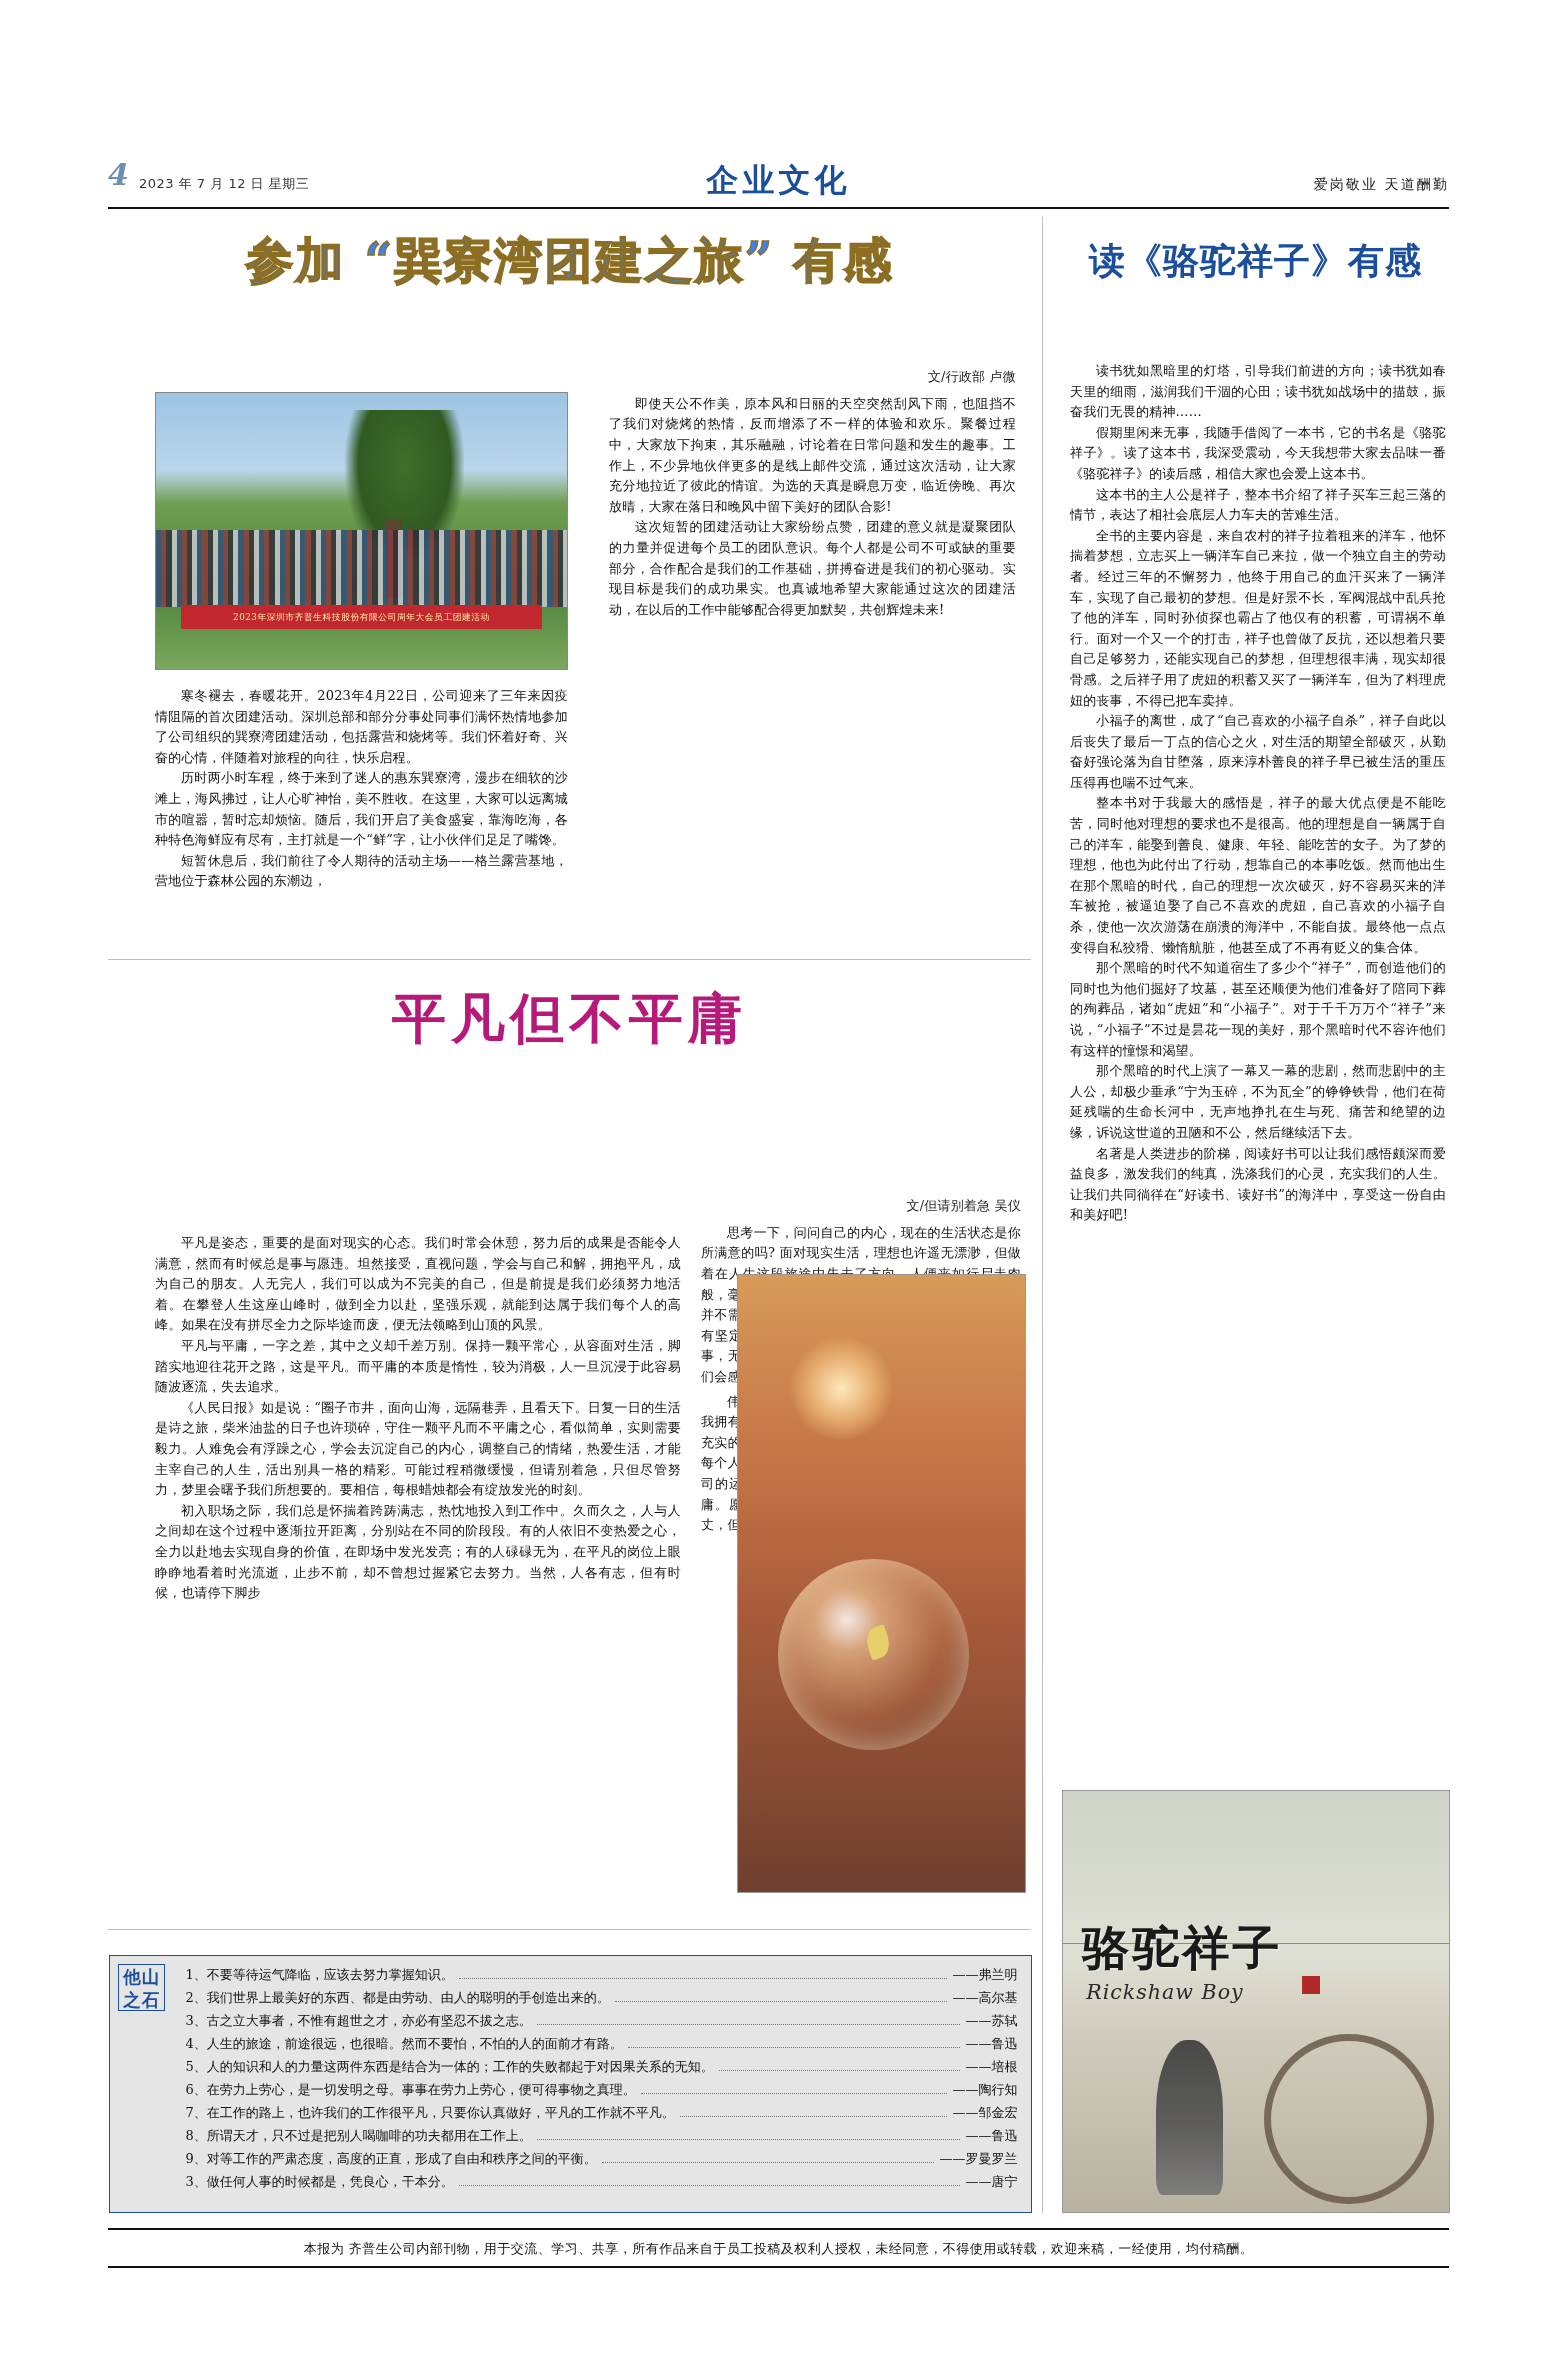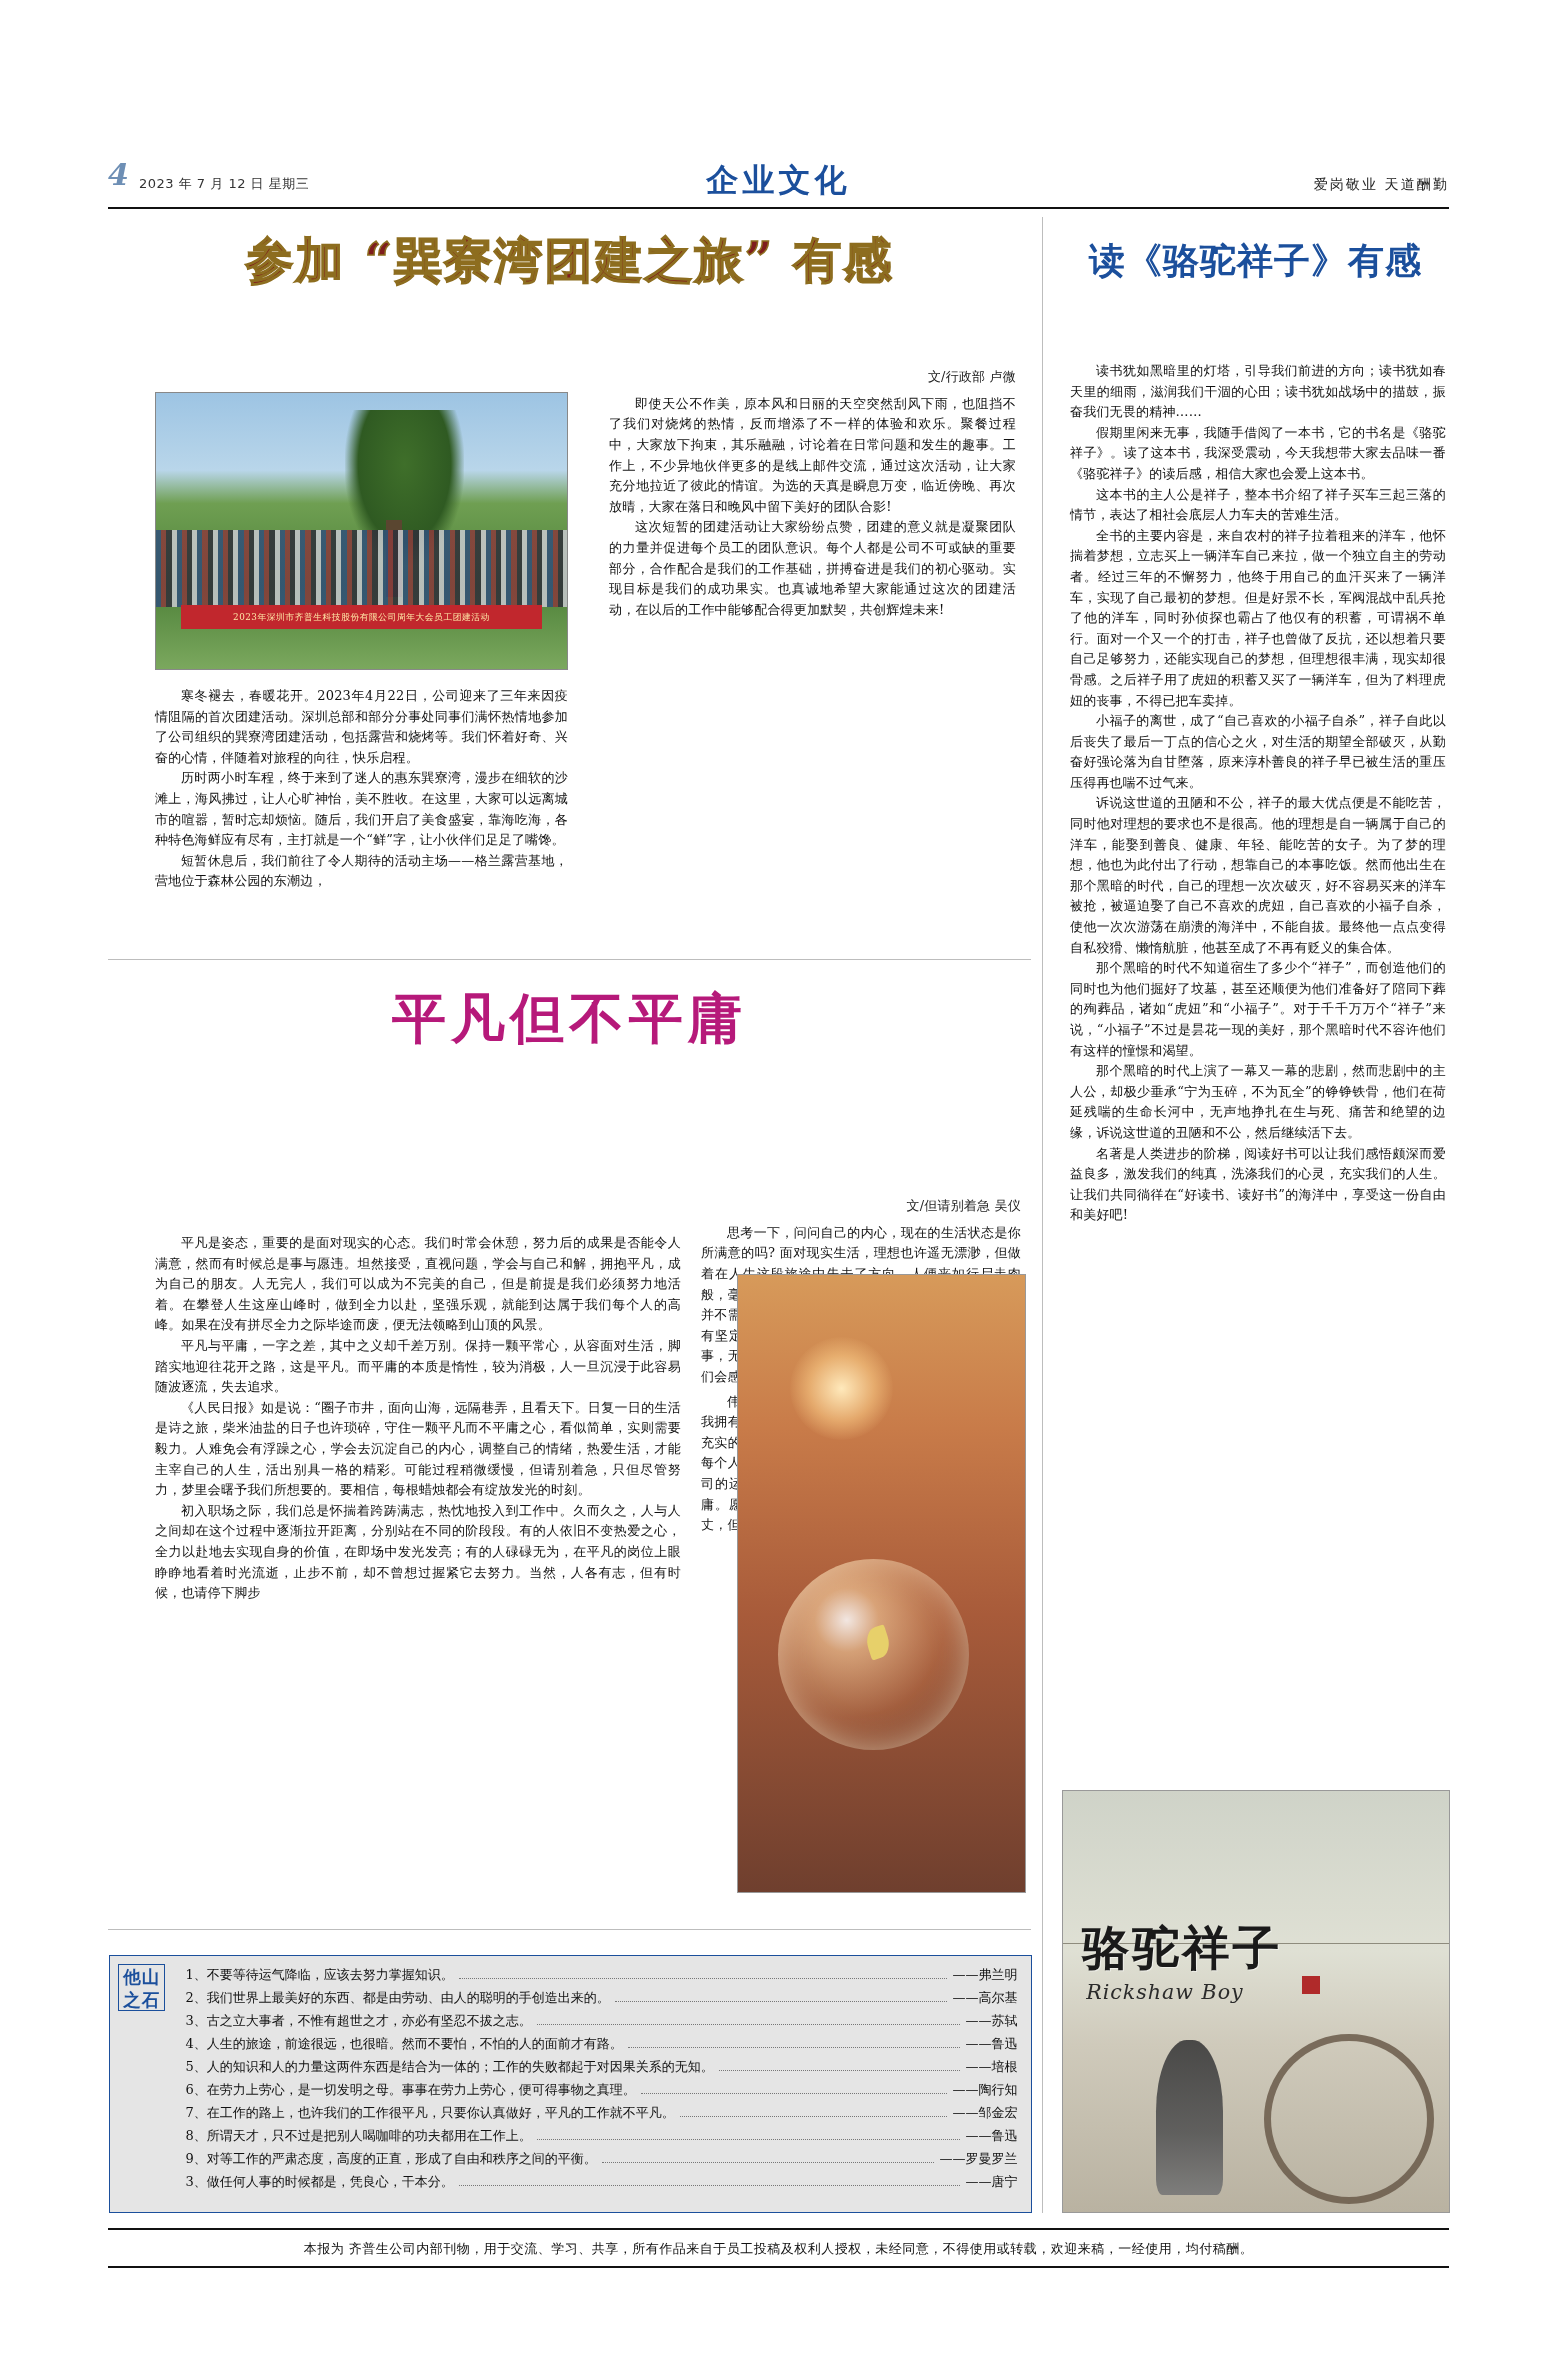--- a/index.html
+++ b/index.html
@@ -67,21 +67,21 @@
 
   
   .a1-head {
     position: absolute;
     left: 108px; top: 227px;
     width: 923px; height: 67px;
     font-family: "DejaVu Serif", "Liberation Serif", serif;
     font-weight: bold;
     font-size: 48px;
     letter-spacing: 2.1px;
-    color: #7f1d1d;
+    color: #3b82f6;
     -webkit-text-stroke: 1.5px #8d6d1f;
     text-align: center;
     line-height: 67px;
     white-space: nowrap;
   }
   .a2-head {
     position: absolute;
     left: 1062px; top: 227px;
     width: 387px; height: 67px;
     font-family: "DejaVu Serif", "Liberation Serif", serif;
@@ -321,21 +321,21 @@
     <p>这次短暂的团建活动让大家纷纷点赞，团建的意义就是凝聚团队的力量并促进每个员工的团队意识。每个人都是公司不可或缺的重要部分，合作配合是我们的工作基础，拼搏奋进是我们的初心驱动。实现目标是我们的成功果实。也真诚地希望大家能通过这次的团建活动，在以后的工作中能够配合得更加默契，共创辉煌未来!</p>
   </div>
 
   <div class="a2-head">读《骆驼祥子》有感</div>
   <div class="col" style="left:1070px; top:361px; width:376px;">
     <p>读书犹如黑暗里的灯塔，引导我们前进的方向；读书犹如春天里的细雨，滋润我们干涸的心田；读书犹如战场中的描鼓，振奋我们无畏的精神……</p>
     <p>假期里闲来无事，我随手借阅了一本书，它的书名是《骆驼祥子》。读了这本书，我深受震动，今天我想带大家去品味一番《骆驼祥子》的读后感，相信大家也会爱上这本书。</p>
     <p>这本书的主人公是祥子，整本书介绍了祥子买车三起三落的情节，表达了相社会底层人力车夫的苦难生活。</p>
     <p>全书的主要内容是，来自农村的祥子拉着租来的洋车，他怀揣着梦想，立志买上一辆洋车自己来拉，做一个独立自主的劳动者。经过三年的不懈努力，他终于用自己的血汗买来了一辆洋车，实现了自己最初的梦想。但是好景不长，军阀混战中乱兵抢了他的洋车，同时孙侦探也霸占了他仅有的积蓄，可谓祸不单行。面对一个又一个的打击，祥子也曾做了反抗，还以想着只要自己足够努力，还能实现自己的梦想，但理想很丰满，现实却很骨感。之后祥子用了虎妞的积蓄又买了一辆洋车，但为了料理虎妞的丧事，不得已把车卖掉。</p>
     <p>小福子的离世，成了“自己喜欢的小福子自杀”，祥子自此以后丧失了最后一丁点的信心之火，对生活的期望全部破灭，从勤奋好强论落为自甘堕落，原来淳朴善良的祥子早已被生活的重压压得再也喘不过气来。</p>
-    <p>诉说这世道的丑陋和不公，祥子的最大优点便是不能吃苦，同时他对理想的要求也不是很高。他的理想是自一辆属于自己的洋车，能娶到善良、健康、年轻、能吃苦的女子。为了梦的理想，他也为此付出了行动，想靠自己的本事吃饭。然而他出生在那个黑暗的时代，自己的理想一次次破灭，好不容易买来的洋车被抢，被逼迫娶了自己不喜欢的虎妞，自己喜欢的小福子自杀，使他一次次游荡在崩溃的海洋中，不能自拔。最终他一点点变得自私狡猾、懒惰航脏，他甚至成了不再有贬义的集合体。</p>
+    <p>整本书对于我最大的感悟是，祥子的最大优点便是不能吃苦，同时他对理想的要求也不是很高。他的理想是自一辆属于自己的洋车，能娶到善良、健康、年轻、能吃苦的女子。为了梦的理想，他也为此付出了行动，想靠自己的本事吃饭。然而他出生在那个黑暗的时代，自己的理想一次次破灭，好不容易买来的洋车被抢，被逼迫娶了自己不喜欢的虎妞，自己喜欢的小福子自杀，使他一次次游荡在崩溃的海洋中，不能自拔。最终他一点点变得自私狡猾、懒惰航脏，他甚至成了不再有贬义的集合体。</p>
     <p>那个黑暗的时代不知道宿生了多少个“祥子”，而创造他们的同时也为他们掘好了坟墓，甚至还顺便为他们准备好了陪同下葬的殉葬品，诸如“虎妞”和“小福子”。对于千千万万个“祥子”来说，“小福子”不过是昙花一现的美好，那个黑暗时代不容许他们有这样的憧憬和渴望。</p>
     <p>那个黑暗的时代上演了一幕又一幕的悲剧，然而悲剧中的主人公，却极少垂承“宁为玉碎，不为瓦全”的铮铮铁骨，他们在荷延残喘的生命长河中，无声地挣扎在生与死、痛苦和绝望的边缘，诉说这世道的丑陋和不公，然后继续活下去。</p>
     <p>名著是人类进步的阶梯，阅读好书可以让我们感悟颇深而爱益良多，激发我们的纯真，洗涤我们的心灵，充实我们的人生。让我们共同徜徉在“好读书、读好书”的海洋中，享受这一份自由和美好吧!</p>
   </div>
 
   <div class="photo3">
     <div class="hill"></div>
     <div class="man"></div>
     <div class="cart"></div>
     <div class="bk-title">骆驼祥子</div>

